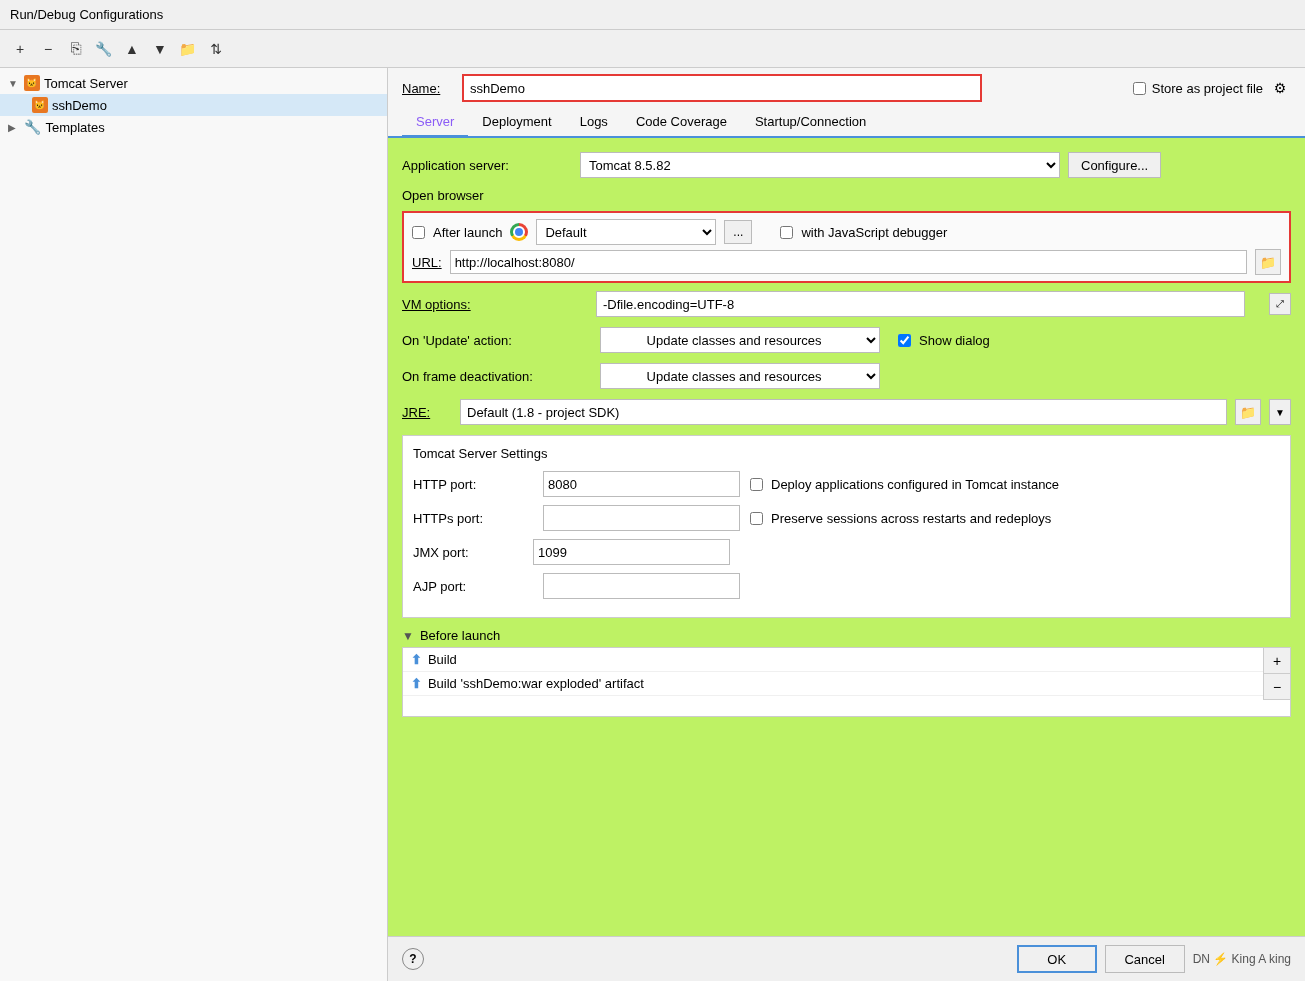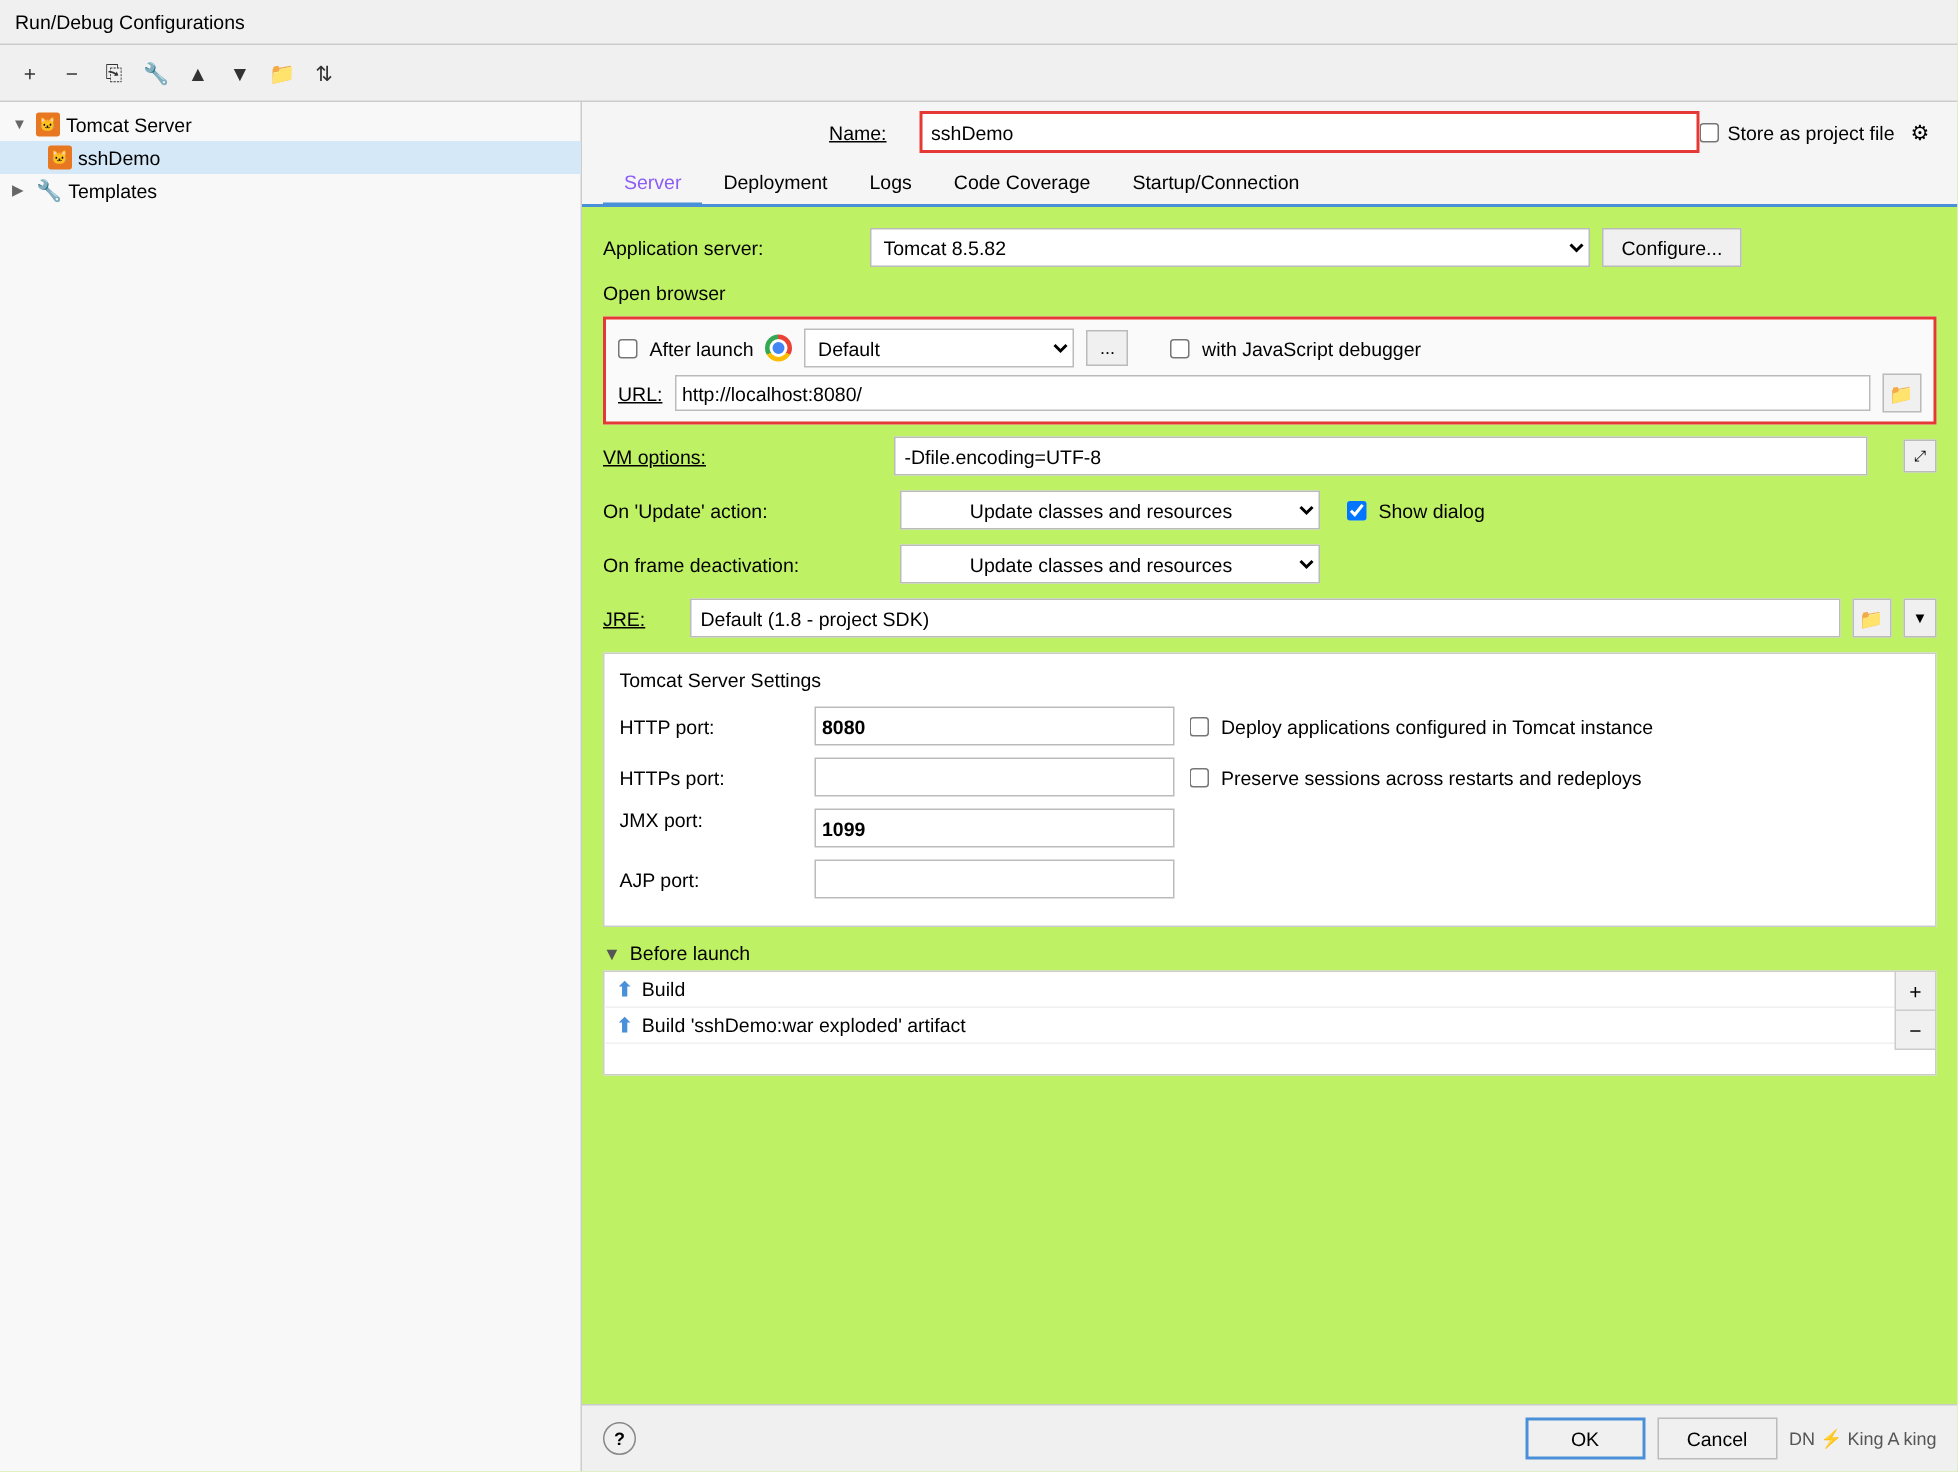--- a/index.html
+++ b/index.html
@@ -285,26 +285,25 @@
       display: flex;
       align-items: center;
       margin-bottom: 8px;
       gap: 10px;
     }
     .port-label {
       min-width: 120px;
       font-size: 13px;
     }
     .port-input {
-      width: 240px;
+      width: 197px;
       height: 24px;
       border: 1px solid #bbb;
       font-size: 13px;
       padding: 1px 4px;
-      font-weight: bold;
     }
 
     
     .before-launch {
       margin-top: 6px;
     }
     .before-launch-header {
       display: flex;
       align-items: center;
       gap: 6px;
@@ -428,21 +427,21 @@
       flex-shrink: 0;
     }
 
     .wrench-icon {
       font-size: 14px;
     }
 
     .name-row-top {
       display: flex;
       align-items: center;
-      justify-content: flex-end;
+      justify-content: space-between;
       padding: 6px 14px 4px 14px;
     }
     .name-right {
       display: flex;
       align-items: center;
       gap: 6px;
       font-size: 13px;
     }
 
     .gear-icon-btn {
@@ -670,21 +669,21 @@
               <span class="port-label">HTTPs port:</span>
               <input type="text" class="port-input" value="" style="">
             </div>
             <div class="checkbox-label">
               <input type="checkbox" style="">
               <span>Preserve sessions across restarts and redeploys</span>
             </div>
           </div>
 
           <div class="port-row">
-            <div style="flex:0 0 280px; display:flex; align-items:flex-start; gap:10px;">
+            <div style="flex:0 0 280px; display:flex; align-items:center; ">
               <span class="port-label">JMX port:</span>
               <input type="text" class="port-input" value="1099" style="">
             </div>
           </div>
 
           <div class="port-row">
             <div style="flex:0 0 280px; display:flex; align-items:center; gap:10px;">
               <span class="port-label">AJP port:</span>
               <input type="text" class="port-input" value="" style="">
             </div>

